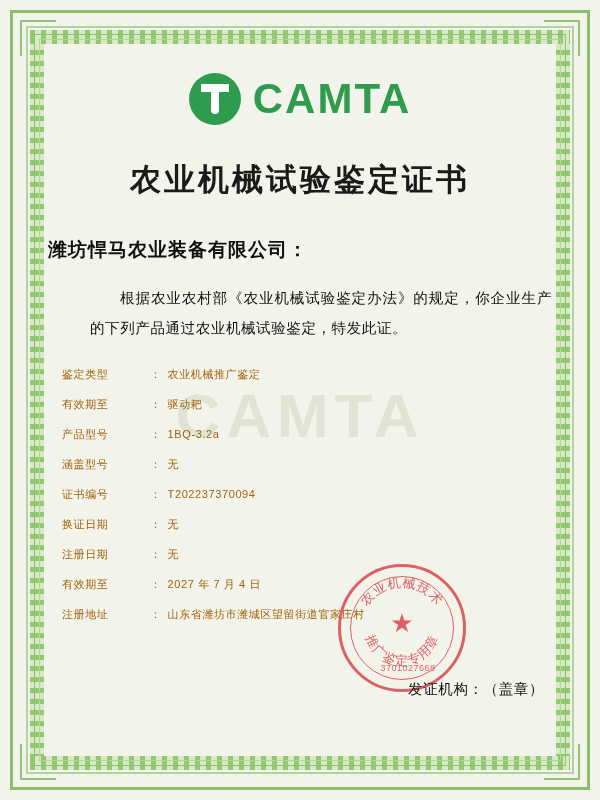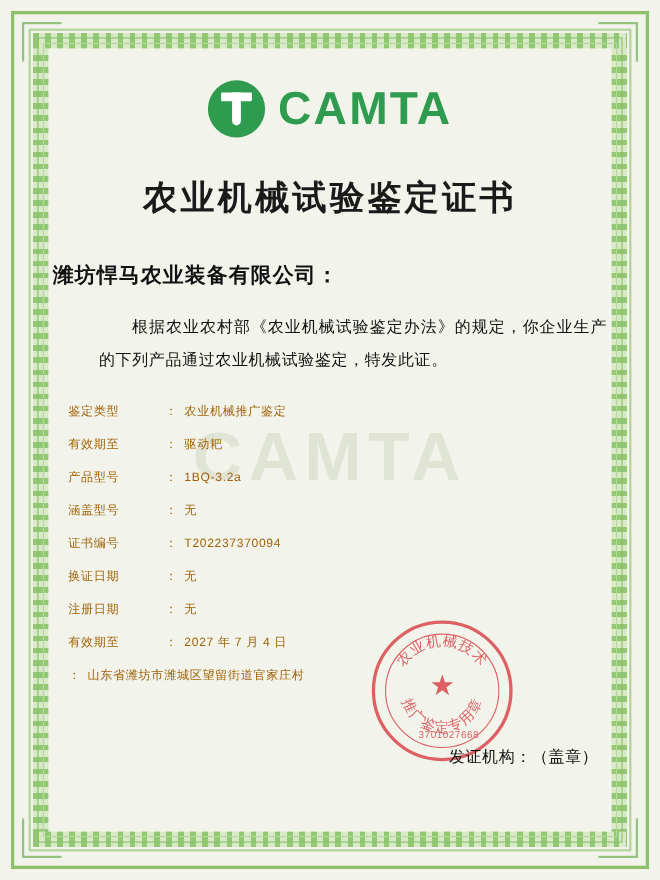--- a/index.html
+++ b/index.html
@@ -307,20 +307,21 @@
         <span class="field-value">无</span>
       </div>
 
       <div class="field-row">
         <span class="field-label">有效期至</span>
         <span class="field-colon">：</span>
         <span class="field-value">2027 年 7 月 4 日</span>
       </div>
 
       <div class="field-row">
+        <span class="field-label">注册地址</span>
         <span class="field-colon">：</span>
         <span class="field-value">山东省潍坊市潍城区望留街道官家庄村</span>
       </div>
 
     </div>
 
     <div class="seal">
       <div class="seal-inner"></div>
       <svg width="122" height="122" viewBox="0 0 122 122">
         <defs>

